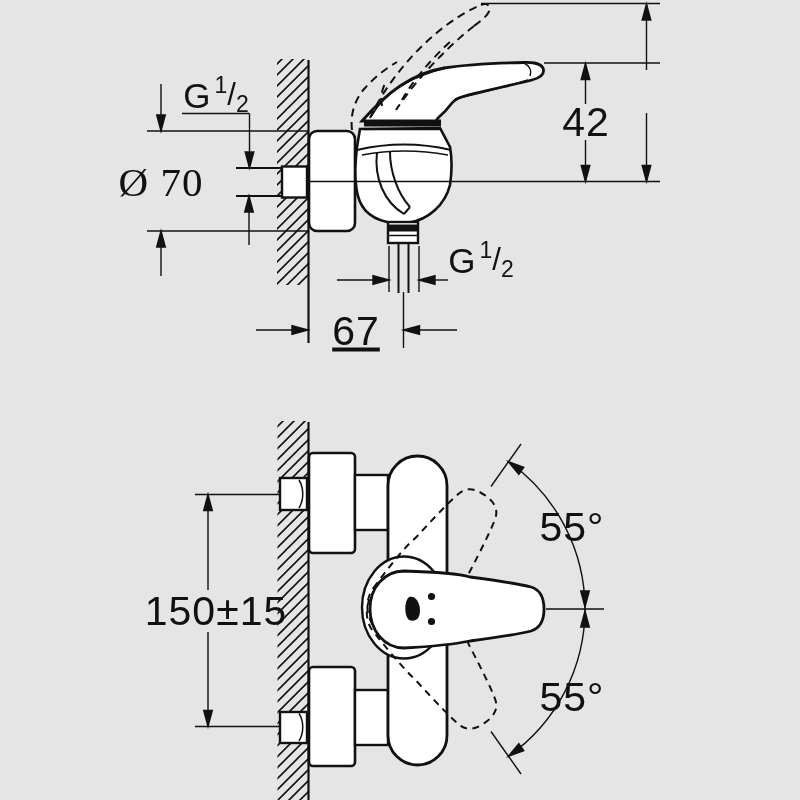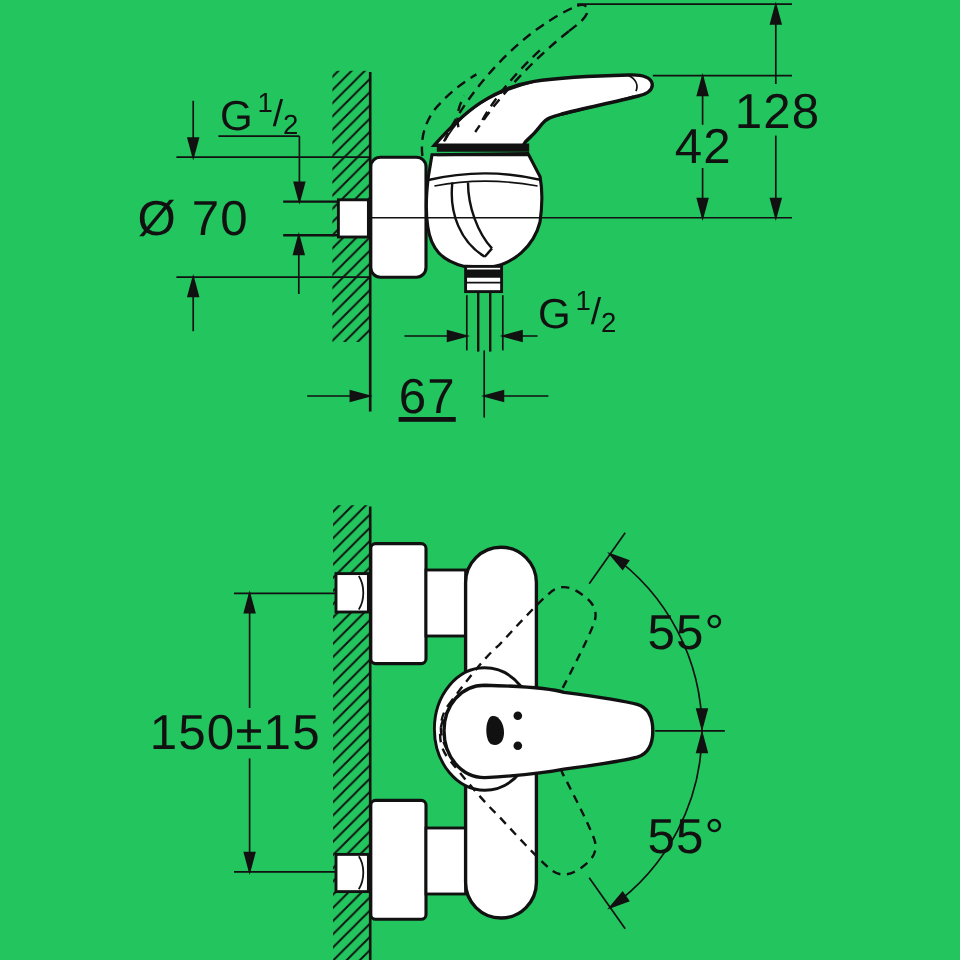--- a/index.html
+++ b/index.html
@@ -1,16 +1,16 @@
 <!DOCTYPE html>
 <html><head>
 <meta charset="utf-8">
 <style>
   html,body{margin:0;padding:0;background:#fff;}
-  .canvas{position:relative;width:800px;height:800px;background:#22c55e;overflow:hidden;
+  .canvas{position:relative;width:800px;height:800px;background:#e5e5e5;overflow:hidden;
           font-family:"Liberation Sans", sans-serif;color:#111;}
   .canvas svg{position:absolute;left:0;top:0;}
   .lbl{position:absolute;transform:translate(-50%,-50%);white-space:nowrap;
        font-size:41px;line-height:1;color:#111;letter-spacing:1px;}
   .ghalf{font-size:35px;letter-spacing:0;}
   .ghalf .gh-sup{font-size:23px;vertical-align:15px;margin-left:4px;}
   .ghalf .gh-slash{font-size:31px;vertical-align:3px;}
   .ghalf .gh-sub{font-size:23px;vertical-align:-4px;}
 </style>
 </head>
@@ -172,29 +172,28 @@
       <use href="#arr" transform="translate(508.2,461.6) rotate(-145)"></use>
       <use href="#arr" transform="translate(585,607) rotate(90)"></use>
       <use href="#arr" transform="translate(585,611) rotate(-90)"></use>
       <use href="#arr" transform="translate(508.2,756.4) rotate(145)"></use>
     </g>
   </g>
 </svg>
 
 <div class="lbl ghalf" style="left:216px;top:95px;"><span class="gh-g">G</span><span class="gh-sup">1</span><span class="gh-slash">/</span><span class="gh-sub">2</span></div>
 
-<div class="lbl" style="left:161px;top:182px;">Ø 70</div>
+<div class="lbl" style="left:161px;top:182px;font-family:Liberation Serif, serif;">Ø 70</div>
 
-<div class="lbl" style="left:648px;top:93px;">128</div>
 
 <div class="lbl" style="left:586px;top:122px;">42</div>
 
 <div class="lbl ghalf" style="left:481px;top:260px;"><span class="gh-g">G</span><span class="gh-sup">1</span><span class="gh-slash">/</span><span class="gh-sub">2</span></div>
 
 <div class="lbl" style="left:356px;top:331px;text-decoration:underline;">67</div>
 
-<div class="lbl" style="left:196px;top:611px;">150±15</div>
+<div class="lbl" style="left:216px;top:611px;">150±15</div>
 
 <div class="lbl" style="left:572px;top:527px;">55°</div>
 
 <div class="lbl" style="left:572px;top:697px;">55°</div>
 
 </div>
 
 </body></html>

